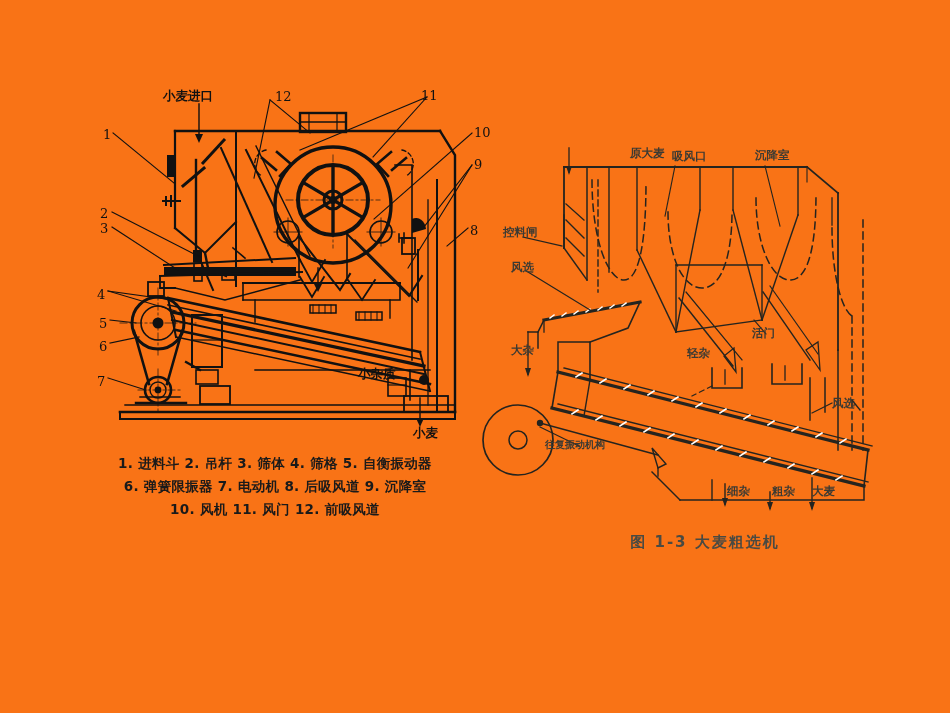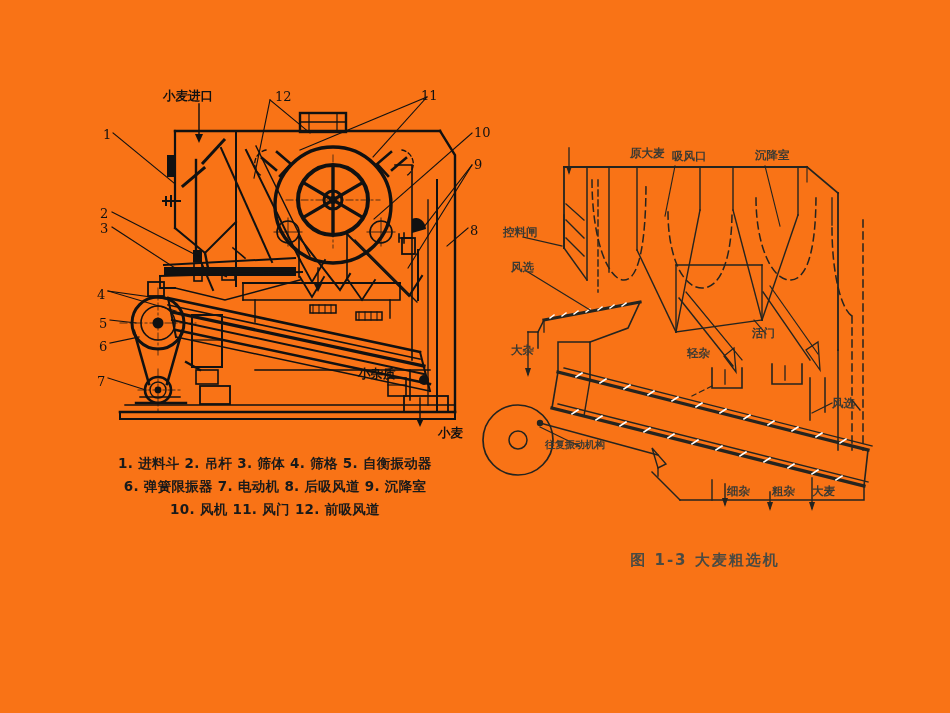--- a/index.html
+++ b/index.html
@@ -228,21 +228,21 @@
           <path d="M427 97 L300 150"></path>
           <path d="M427 97 L373 157"></path>
           <path d="M270 100 L310 133"></path>
           <path d="M270 100 L254 178"></path>
         </g>
       </g>
     </svg>
 
     <div class="lbl" style="left:163px;top:90px;font-size:12.5px;">小麦进口</div>
     <div class="lbl" style="left:358px;top:368px;font-size:12.5px;">小杂质</div>
-    <div class="lbl" style="left:413px;top:427px;font-size:12.5px;margin-left:25px;">小麦</div>
+    <div class="lbl" style="left:413px;top:427px;font-size:12.5px;">小麦</div>
 
     <div class="num" style="left:103px;top:128px;">1</div>
     <div class="num" style="left:100px;top:207px;">2</div>
     <div class="num" style="left:100px;top:222px;">3</div>
     <div class="num" style="left:97px;top:288px;">4</div>
     <div class="num" style="left:99px;top:317px;">5</div>
     <div class="num" style="left:99px;top:340px;">6</div>
     <div class="num" style="left:97px;top:375px;">7</div>
     <div class="num" style="left:470px;top:224px;">8</div>
     <div class="num" style="left:474px;top:158px;">9</div>
@@ -403,17 +403,17 @@
   <div class="lbl" style="left:511px;top:262px;font-size:11.5px;color:#3b3a33;">风选</div>
   <div class="lbl" style="left:511px;top:345px;font-size:11.5px;color:#3b3a33;">大杂</div>
   <div class="lbl" style="left:687px;top:348px;font-size:11.5px;color:#3b3a33;">轻杂</div>
   <div class="lbl" style="left:752px;top:328px;font-size:11.5px;color:#3b3a33;">活门</div>
   <div class="lbl" style="left:545px;top:440px;font-size:10px;color:#3b3a33;">往复振动机构</div>
   <div class="lbl" style="left:832px;top:398px;font-size:11.5px;color:#3b3a33;">风选</div>
   <div class="lbl" style="left:727px;top:486px;font-size:11.5px;color:#3b3a33;">细杂</div>
   <div class="lbl" style="left:772px;top:486px;font-size:11.5px;color:#3b3a33;">粗杂</div>
   <div class="lbl" style="left:812px;top:486px;font-size:11.5px;color:#3b3a33;">大麦</div>
 
-  <div class="cap-wrap" style="left:560px;top:551px;width:290px;">
+  <div class="cap-wrap" style="left:560px;top:533px;width:290px;">
     <div class="cap-right">图  1-3   大麦粗选机</div>
   </div>
 
 </div>
 
 </body></html>

